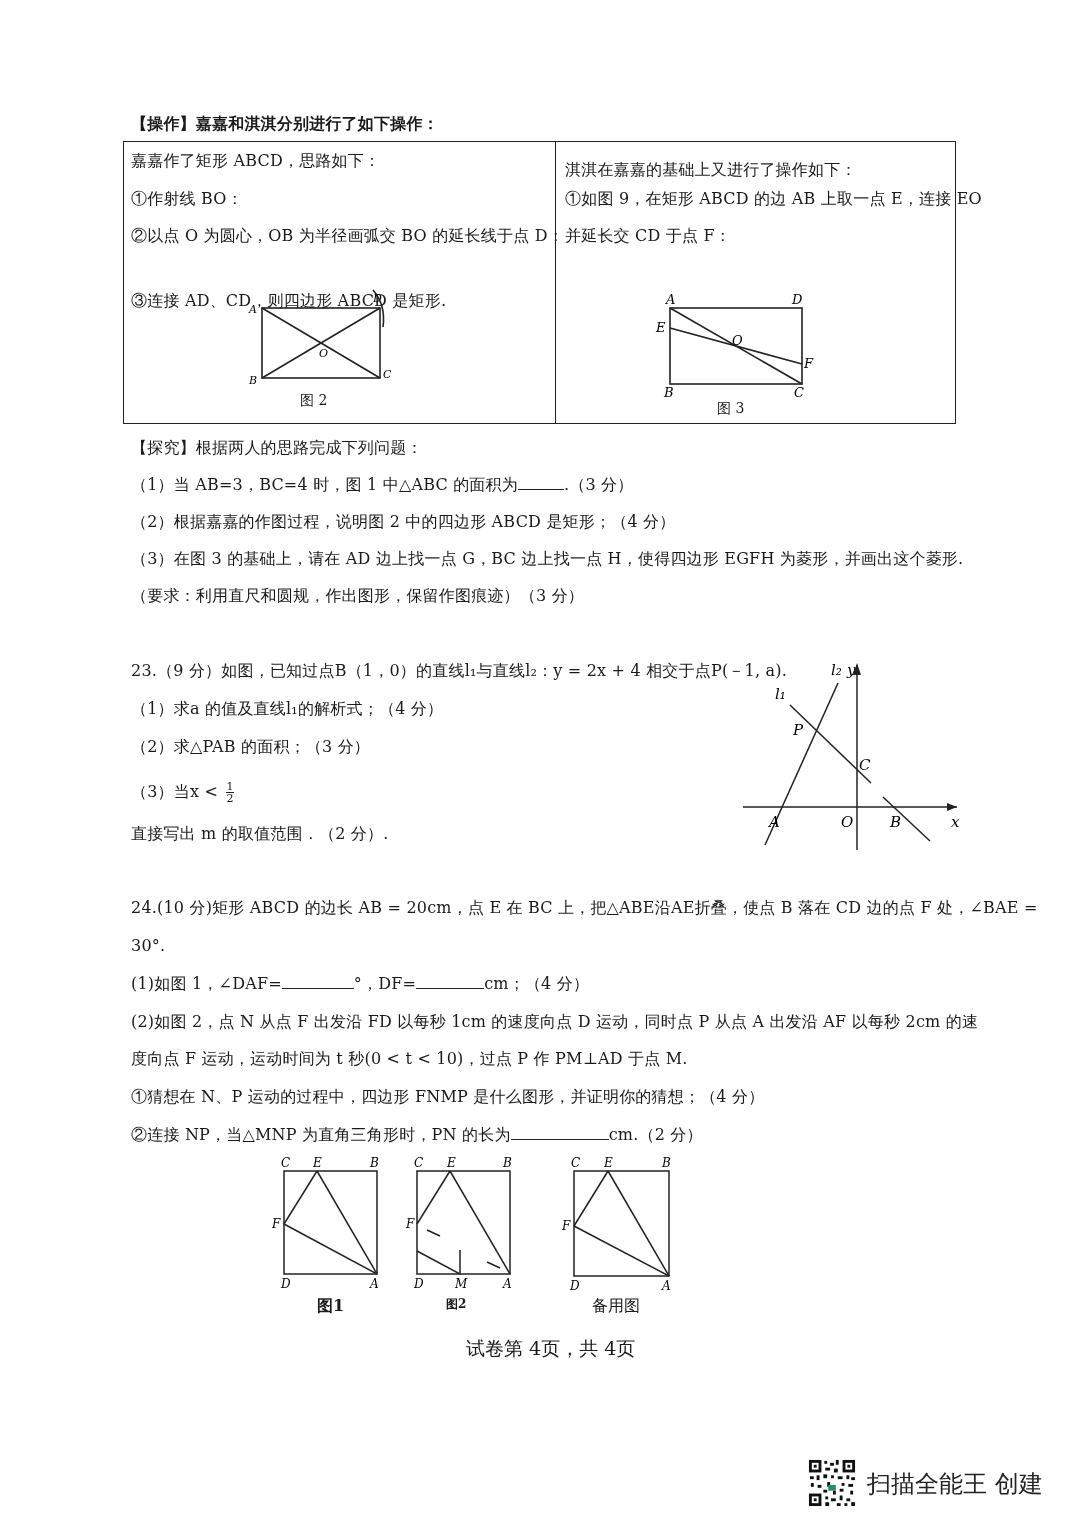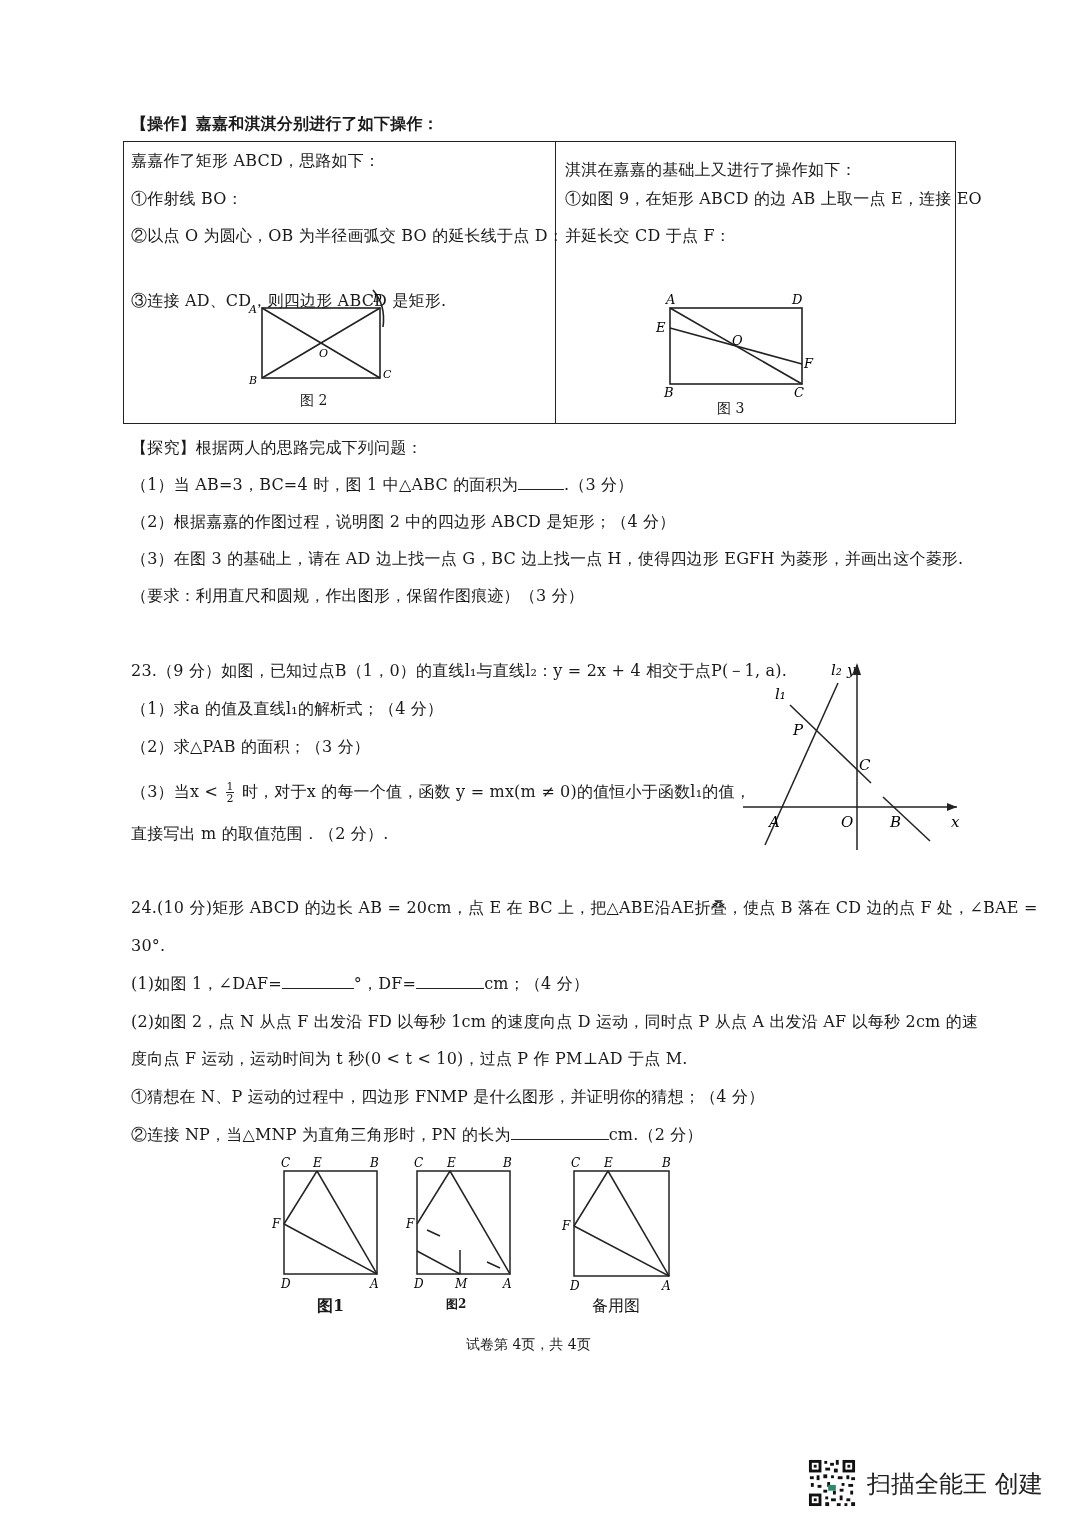--- a/index.html
+++ b/index.html
@@ -6,21 +6,21 @@
   body { width:1080px; height:1528px; position:relative; overflow:hidden;
          font-family:"DejaVu Serif", "Liberation Serif", serif; color:#1a1a1a; }
   .abs { position:absolute; }
   .line { font-size:16px; white-space:nowrap; letter-spacing:0.2px; }
   .bold { font-weight:bold; }
   .box { position:absolute; left:123px; top:141px; width:833px; height:283px; border:1.5px solid #222; box-sizing:border-box; }
   .divider { position:absolute; left:555px; top:141px; width:0; height:283px; border-left:1.5px solid #222; }
   svg text { font-family:"DejaVu Serif", "Liberation Serif", serif; font-style:italic; }
   .caption { font-size:14px; }
   .blank { display:inline-block; border-bottom:1.3px solid #222; height:14px; vertical-align:baseline; }
-  .footer { font-size:14px; }
+  .footer { font-size:19px; }
   .brand { font-family:"DejaVu Sans", "Liberation Sans", sans-serif; font-size:24px; color:#222; }
   .qr { width:48px; height:48px; }
 </style>
 </head>
 <body>
 
 <div class="abs line bold" style="left:131px;top:114px;">【操作】嘉嘉和淇淇分别进行了如下操作：</div>
 
 <div class="box"></div>
 <div class="divider"></div>
@@ -75,21 +75,20 @@
 
 <div class="abs line" style="left:131px;top:661px;">23.（9 分）如图，已知过点B（1，0）的直线l₁与直线l₂：y = 2x + 4 相交于点P(－1, a).</div>
 <div class="abs line" style="left:131px;top:699px;">（1）求a 的值及直线l₁的解析式；（4 分）</div>
 <div class="abs line" style="left:131px;top:737px;">（2）求△PAB 的面积；（3 分）</div>
 <div class="abs line" style="left:131px;top:781px;">
   <span>（3）当x &lt;</span>
   <span style="display:inline-block;vertical-align:middle;text-align:center;font-size:11px;line-height:11px;margin:0 3px;">
     <span style="display:block;border-bottom:1px solid #222;">1</span>
     <span style="display:block;">2</span>
   </span>
-  <span>时，对于x 的每一个值，函数 y = mx(m ≠ 0)的值恒小于函数l₁的值，</span>
 </div>
 <div class="abs line" style="left:131px;top:824px;">直接写出 m 的取值范围．（2 分）.</div>
 
 <svg class="abs" style="left:735px;top:655px;" width="235" height="195">
   <g stroke="#222" stroke-width="1.5" fill="none">
     <line x1="8" y1="152" x2="222" y2="152"></line>
     <polygon points="222,152 212,148 212,156" fill="#222" stroke="none"></polygon>
     <line x1="122" y1="195" x2="122" y2="10"></line>
     <polygon points="122,8 118,20 126,20" fill="#222" stroke="none"></polygon>
     <line x1="103" y1="28" x2="30" y2="190"></line>

